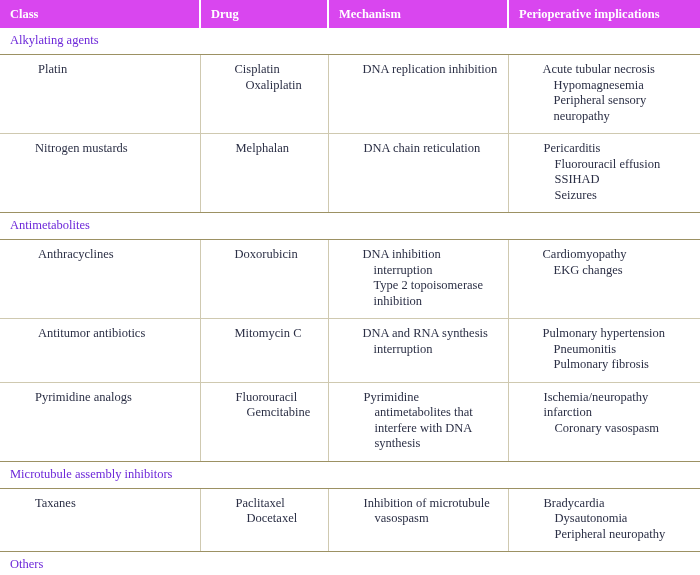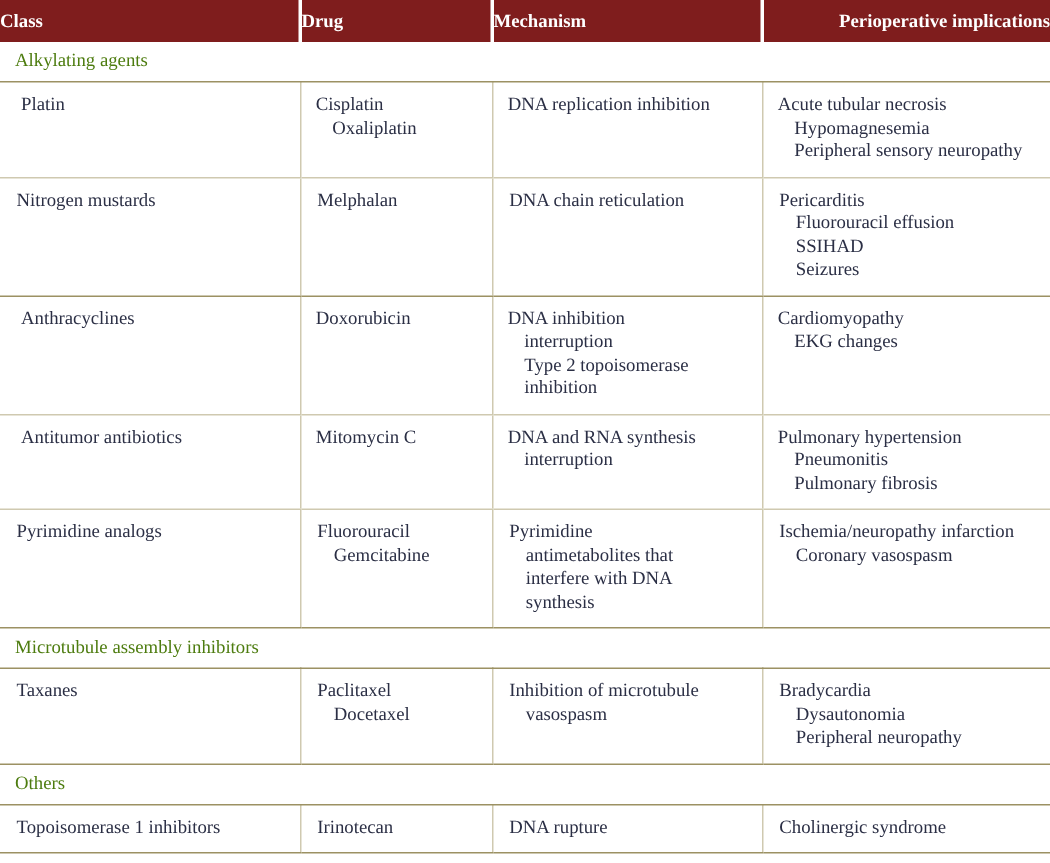--- a/index.html
+++ b/index.html
@@ -17,42 +17,42 @@
 
   .table {
     width: 700px;
     border-collapse: collapse;
     table-layout: fixed;
   }
 
   
   .hdr-row { height: 28px; }
   .hdr-cell {
-    background: #7f1d1d;
+    background: #d946ef;
     color: #ffffff;
     font-size: 12.5px;
     line-height: 28px;
     height: 28px;
-    padding: 0 0;
+    padding: 0 10px;
     border-left: 2px solid #ffffff;
     border-right: 2px solid #ffffff;
     vertical-align: middle;
     white-space: nowrap;
     overflow: hidden;
   }
   .hdr-cell.first { border-left: none; text-align: left; }
-  .hdr-cell.last  { border-right: none; text-align: right; }
+  .hdr-cell.last  { border-right: none; text-align: left; }
   .hdr-cell.mid   { text-align: left; }
 
   
   .group-row td {
     padding: 5px 10px 6px 10px;
     font-size: 12.5px;
     line-height: 15px;
-    color: #4d7c0f;
+    color: #6d28d9;
     background: #ffffff;
     border-bottom: 1px solid #9c9163;
     border-top: none;
   }
   .group-row.after-data td { border-top: none; }
 
   
   .data-row td {
     vertical-align: top;
     font-size: 12.5px;
@@ -60,21 +60,21 @@
     padding: 7px 10px 9px 10px;
     background: #ffffff;
     border-left: 1px solid #cfc9b0;
     border-bottom: 1px solid #cfc9b0;
   }
   .data-row td.c-class { border-left: none; padding-left: 14px; }
   .data-row.last-in-group td { border-bottom: 1px solid #9c9163; padding-left: 11px; }
   .data-row.table-end td { border-bottom: 1px solid #9c9163; }
 
   .cell-lines { display: block; }
-  .cell-lines .ln { display: block; white-space: pre-wrap; }
+  .cell-lines .ln { display: block; white-space: pre-wrap; margin-left: 24px; }
   .cell-lines .ln.ind { padding-left: 11px; }
 
   
 </style>
 </head>
 <body>
 
 <table class="table">
   <colgroup>
     <col style="width:200px">
@@ -137,20 +137,23 @@
         </td>
         <td class="c-implications">
           <span class="cell-lines">
             <span class="ln">Pericarditis</span>
             <span class="ln ind">Fluorouracil effusion</span>
             <span class="ln ind">SSIHAD</span>
             <span class="ln ind">Seizures</span>
           </span>
         </td>
       </tr>
+      <tr class="group-row after-data">
+        <td colspan="4">Antimetabolites</td>
+      </tr>
       <tr class="data-row">
         <td class="c-class">
           <span class="cell-lines">
             <span class="ln">Anthracyclines</span>
           </span>
         </td>
         <td class="c-drug">
           <span class="cell-lines">
             <span class="ln">Doxorubicin</span>
           </span>

